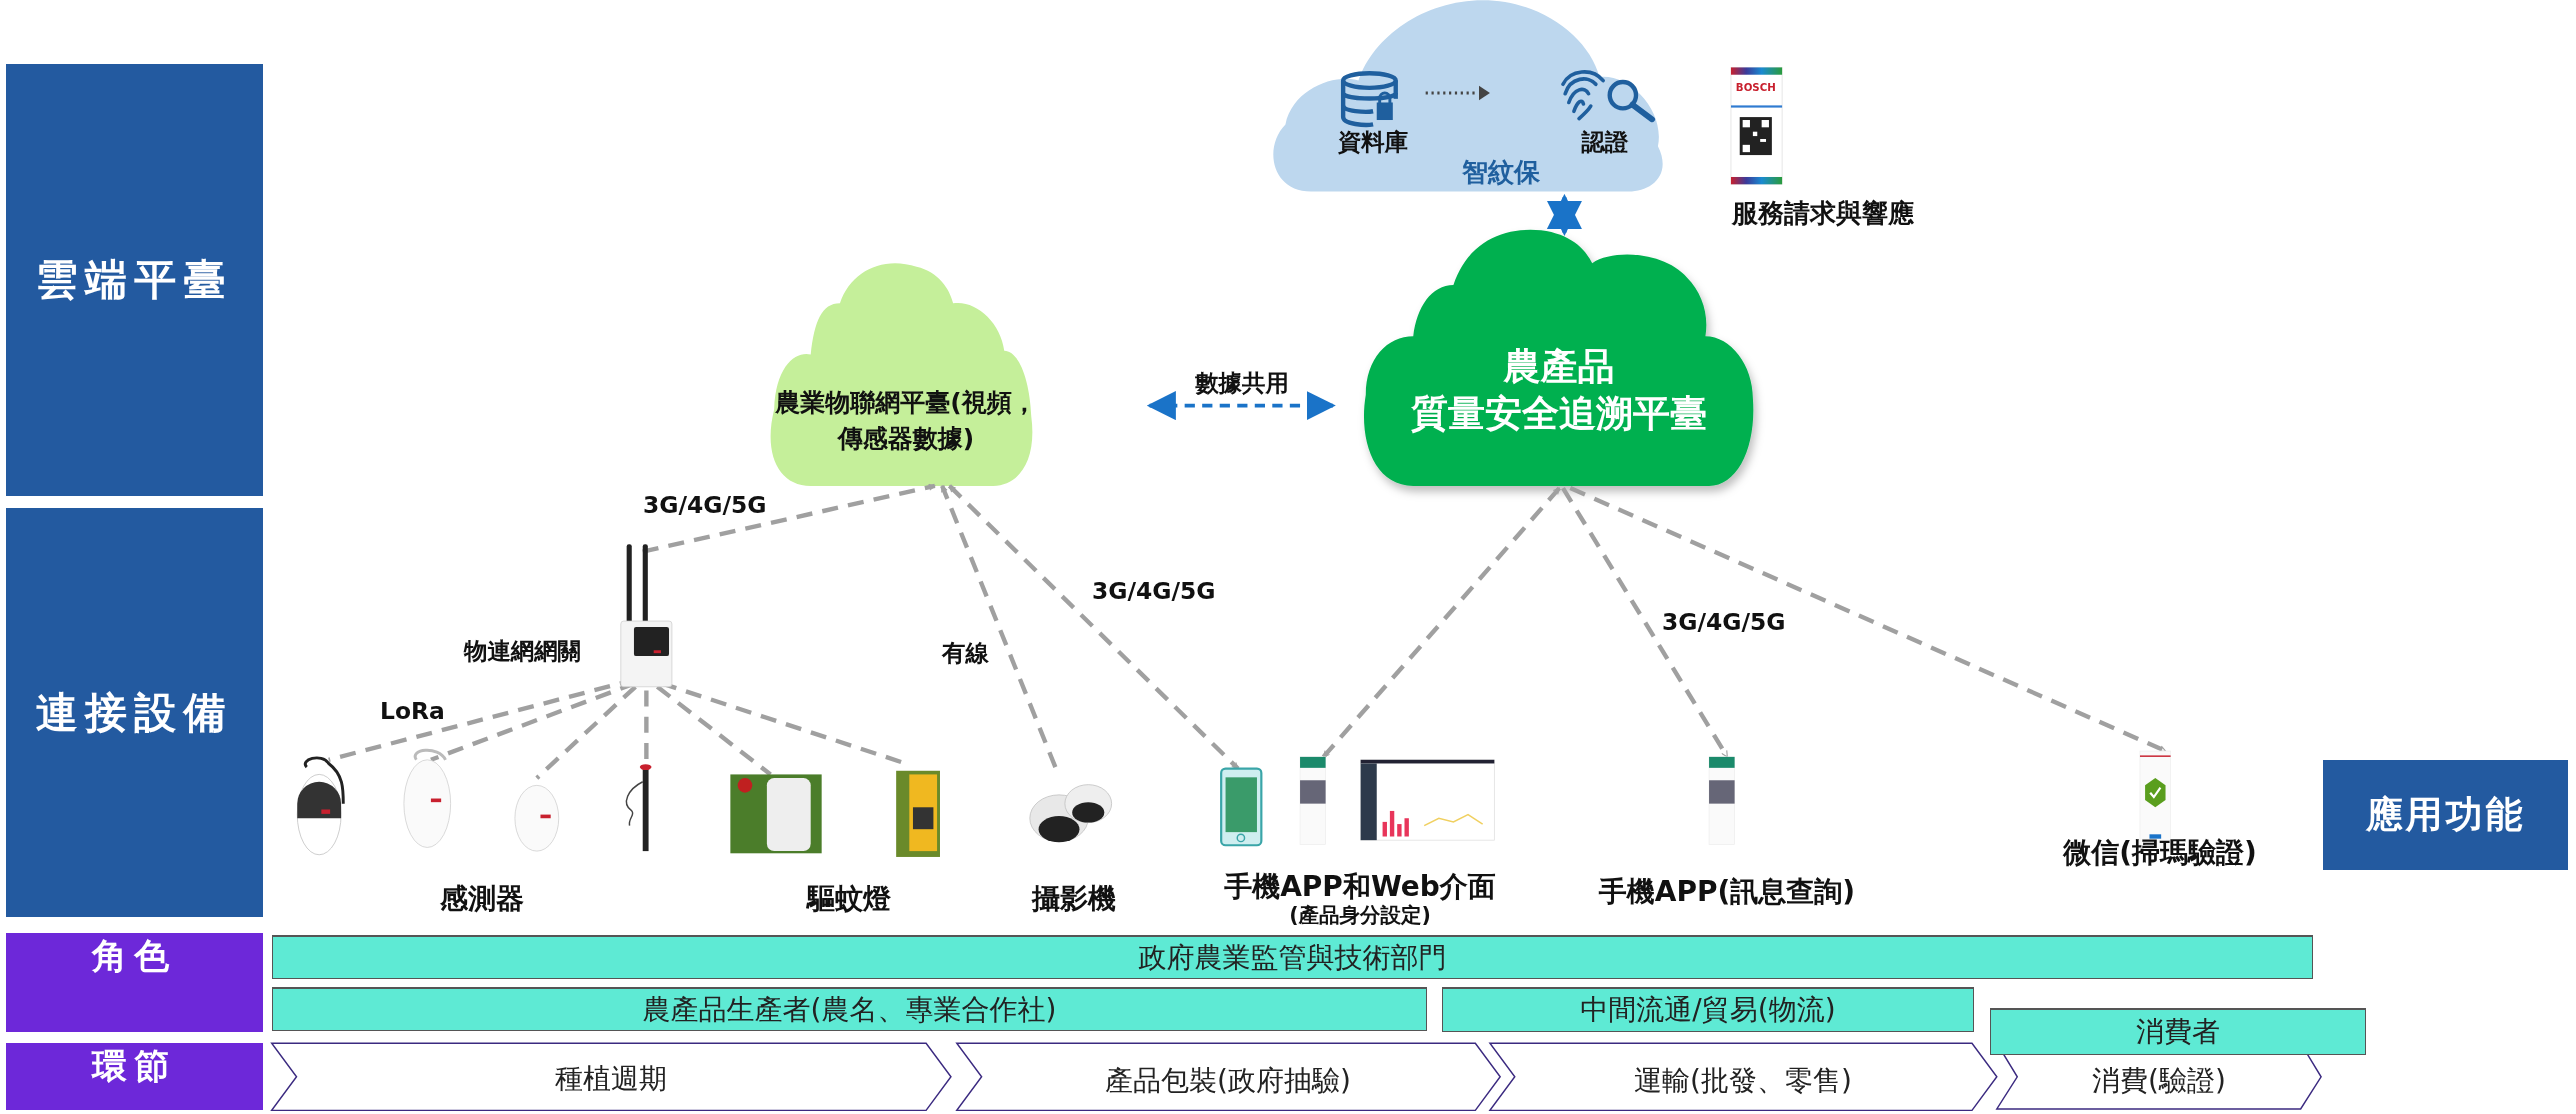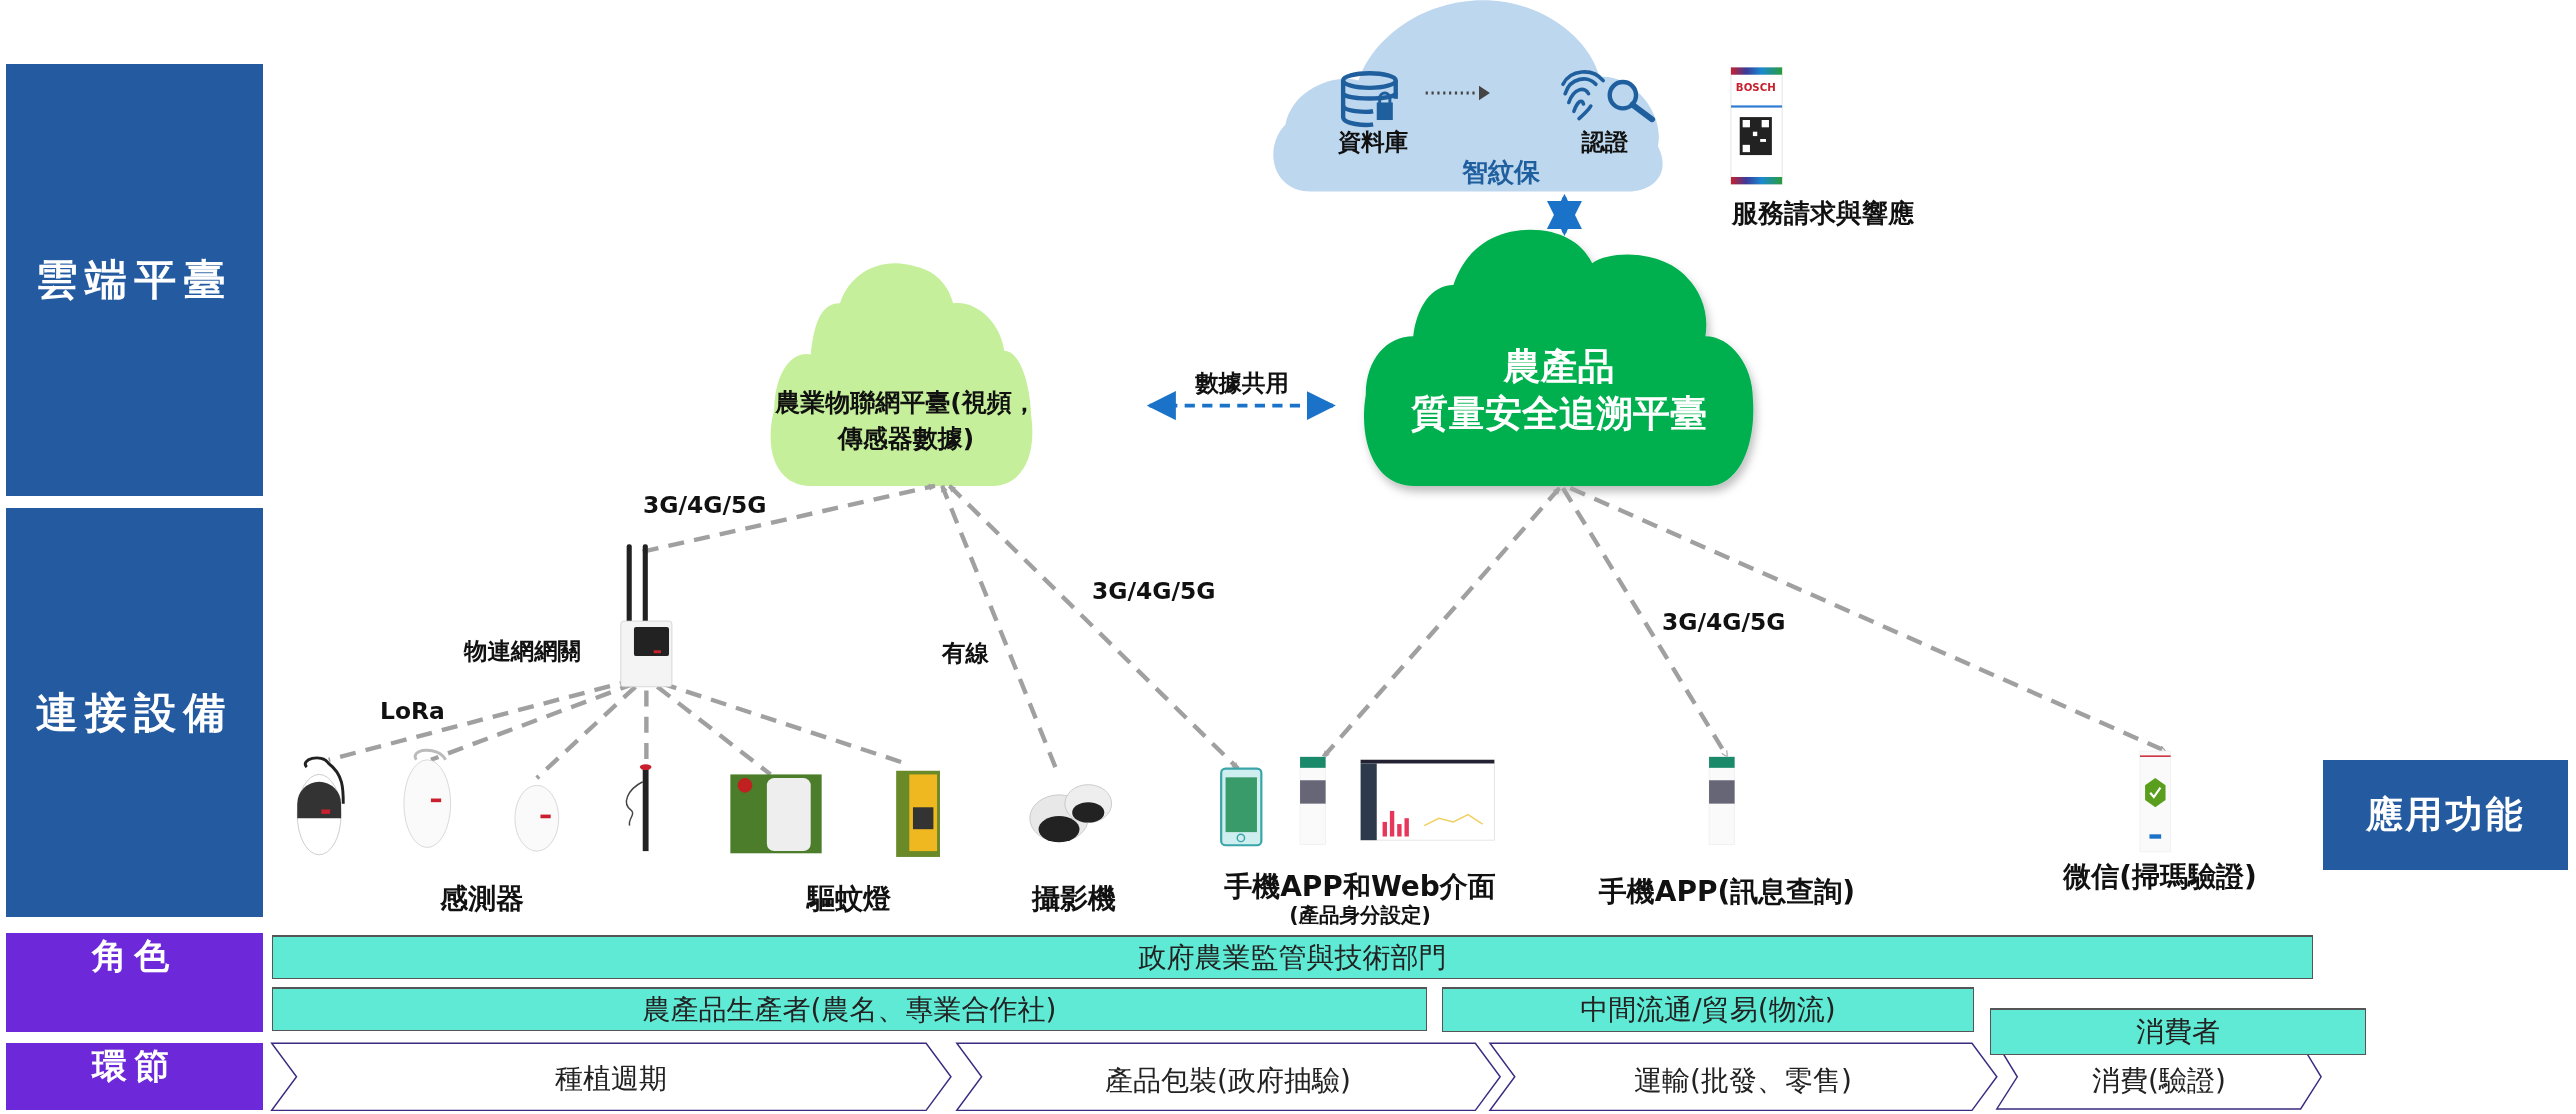--- a/index.html
+++ b/index.html
@@ -223,21 +223,21 @@
 <div class="abs lbl lbl-sm" style="left:380px;top:697px;">LoRa</div>
 <div class="abs lbl lbl-sm" style="left:464px;top:635px;">物連網網關</div>
 
 <div class="abs lbl center lbl-md" style="left:482px;top:880px;">感測器</div>
 <div class="abs lbl center lbl-md" style="left:849px;top:880px;">驅蚊燈</div>
 <div class="abs lbl center lbl-md" style="left:1074px;top:880px;">攝影機</div>
 
 <div class="abs lbl center lbl-md" style="left:1360px;top:868px;">手機APP和Web介面</div>
 <div class="abs lbl center" style="left:1360px;top:901px;font-size:20.5px;">(產品身分設定)</div>
 <div class="abs lbl center lbl-md" style="left:1727px;top:873px;">手機APP(訊息查詢)</div>
-<div class="abs lbl center lbl-md" style="left:2160px;top:858px;">微信(掃瑪驗證)</div>
+<div class="abs lbl center lbl-md" style="left:2160px;top:834px;">微信(掃瑪驗證)</div>
 
 <div class="abs role-box" style="left:272px;top:935px;width:2041px;height:44px;">
     <span>政府農業監管與技術部門</span>
   </div>
 <div class="abs role-box" style="left:272px;top:987px;width:1155px;height:44px;">
     <span>農產品生產者(農名、專業合作社)</span>
   </div>
 <div class="abs role-box" style="left:1442px;top:987px;width:532px;height:45px;">
     <span>中間流通/貿易(物流)</span>
   </div>

